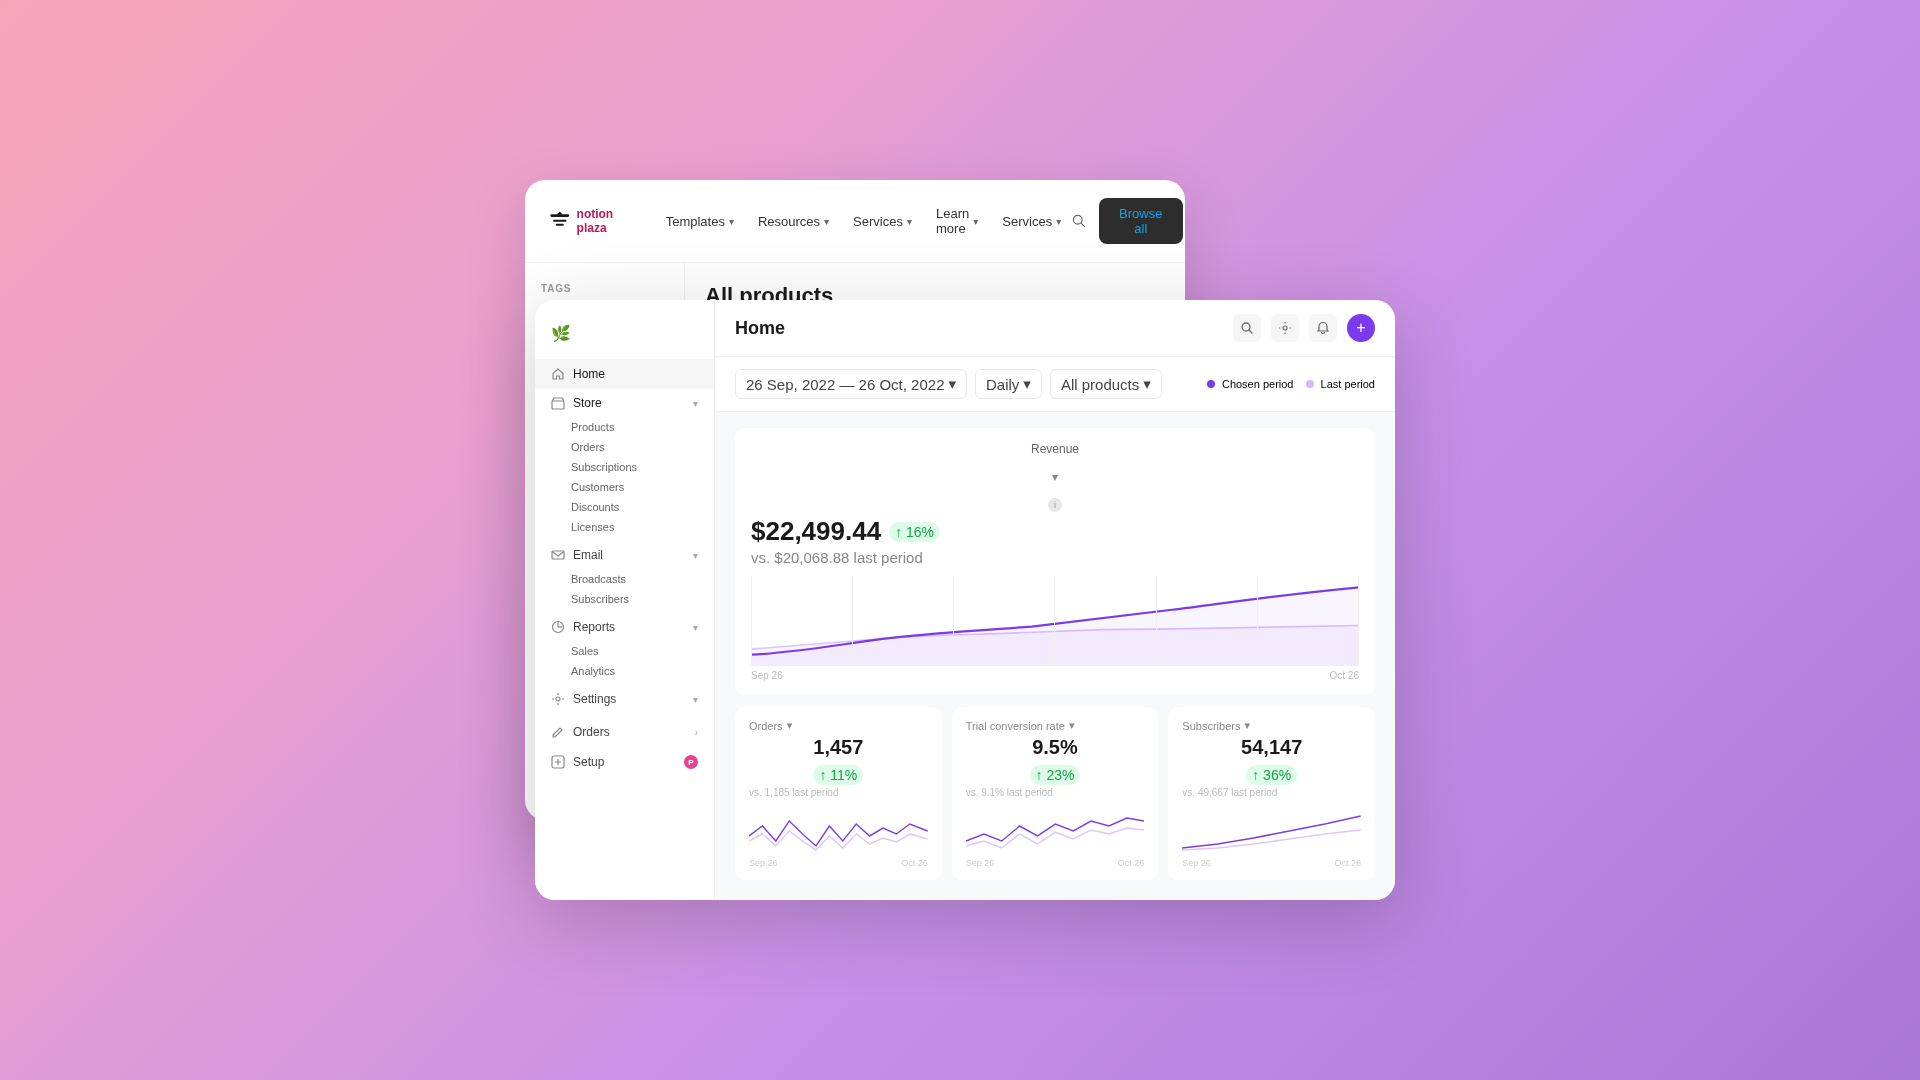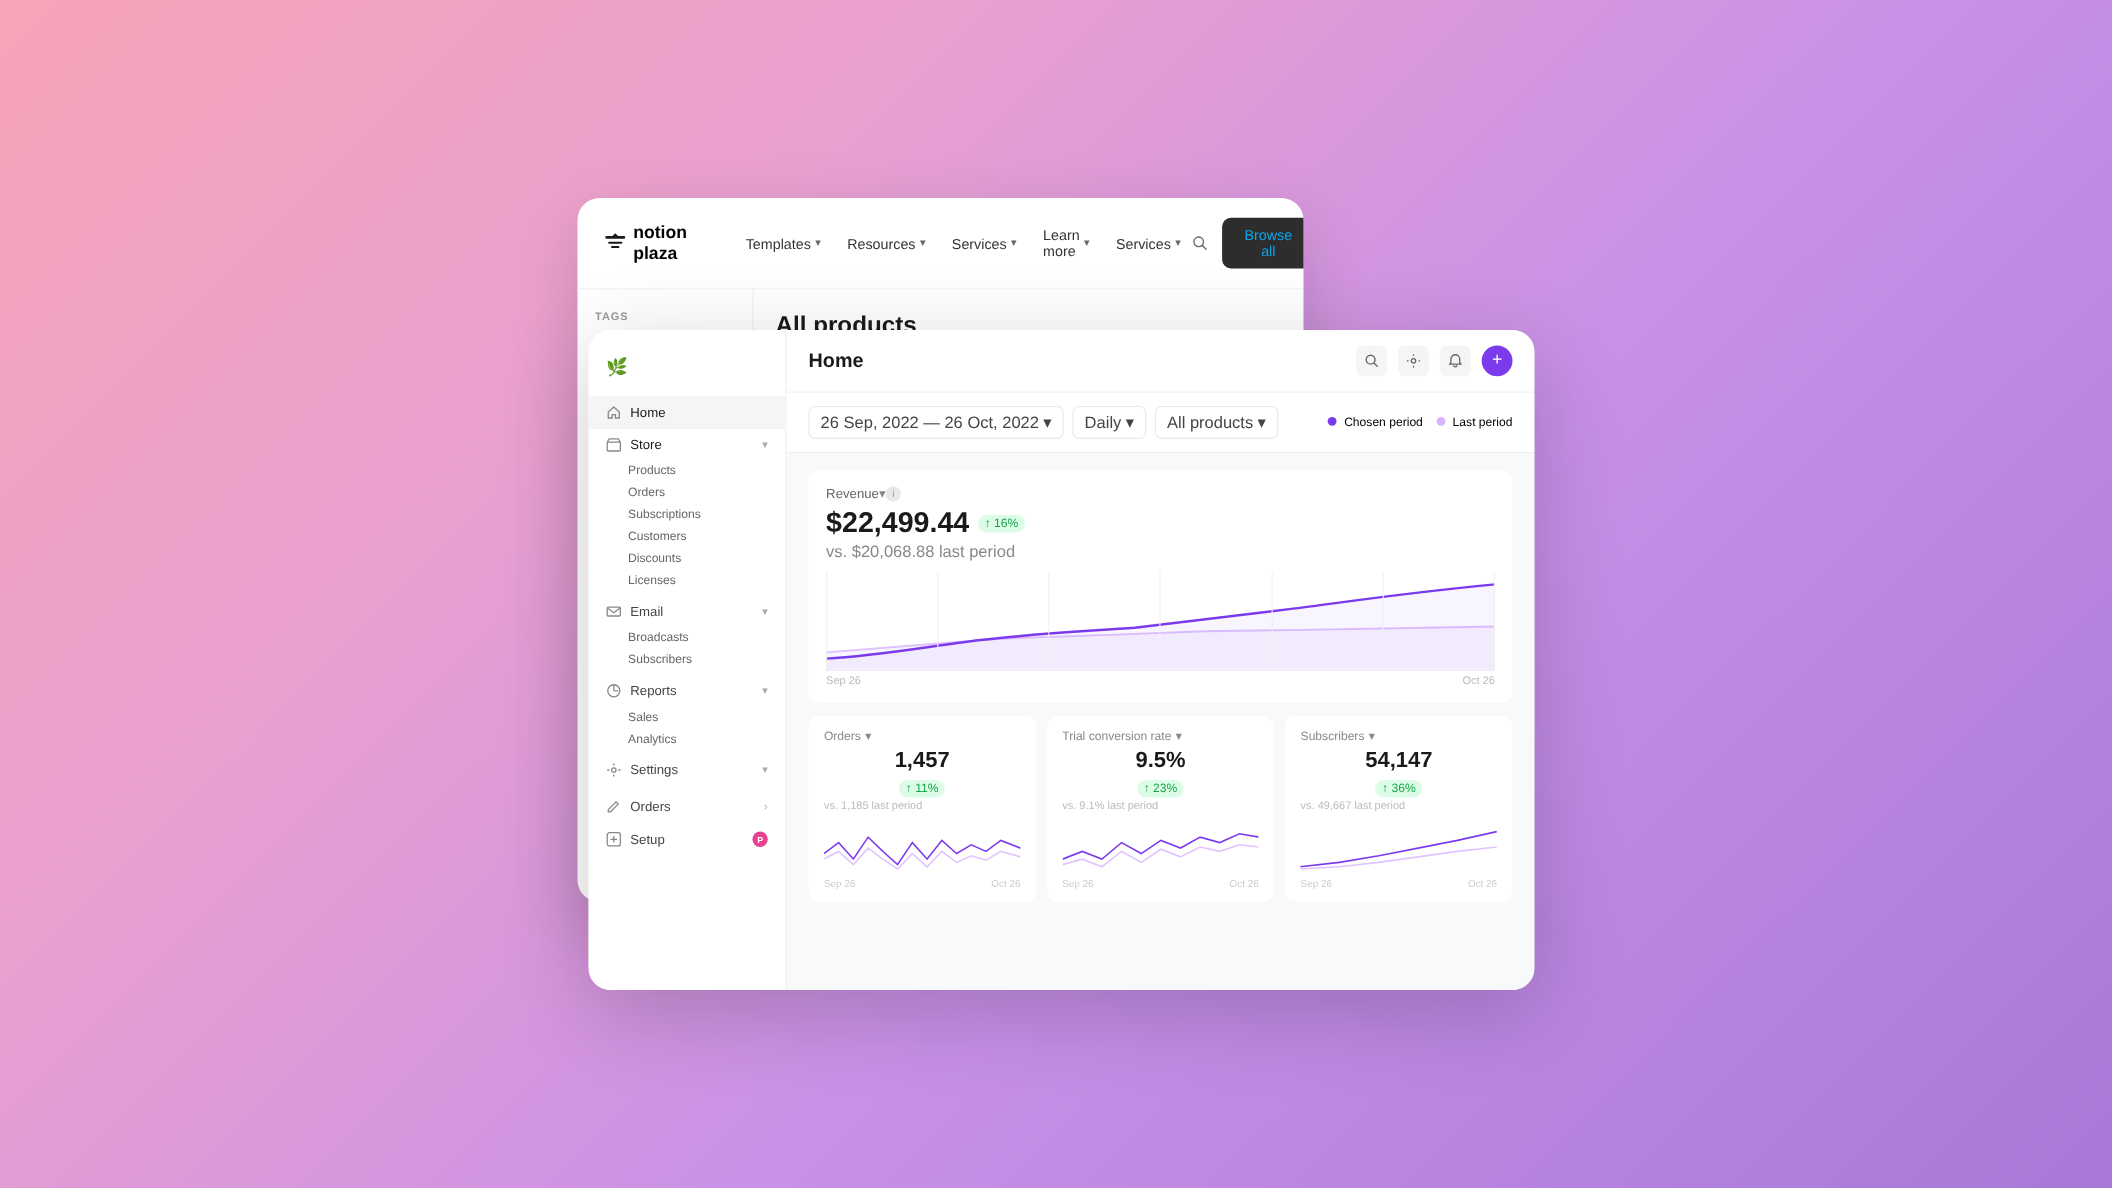--- a/index.html
+++ b/index.html
@@ -48,24 +48,24 @@
       gap: 6px;
       margin-right: 32px;
     }
 
     .logo-icon {
       width: 32px;
       height: 32px;
     }
 
     .logo-text {
-      font-size: 16px;
+      font-size: 12px;
       font-weight: 700;
       line-height: 1.2;
-      color: #000000;
+      color: #be185d;
     }
 
     .nav-items {
       display: flex;
       align-items: center;
       gap: 4px;
       flex: 1;
     }
 
     .nav-item {
@@ -509,24 +509,25 @@
       flex: 1;
       padding: 16px 20px;
       overflow: auto;
       background: #f8f9fb;
     }
 
     
     .metric-label {
       display: flex;
       align-items: center;
-      gap: 0;
+      gap: 14px;
       font-size: 12px;
       color: #888;
       margin-bottom: 4px;
+      flex-direction: column;
     }
 
     .metric-label-text {
       font-size: 12px;
       font-weight: 500;
       color: #666;
     }
 
     .info-icon {
       width: 14px;
@@ -543,21 +544,21 @@
     .metric-value {
       font-size: 26px;
       font-weight: 600;
       color: #1a1a1a;
       display: flex;
       align-items: center;
       gap: 8px;
     }
 
     .metric-badge-up {
-      font-size: 11px;
+      font-size: 14px;
       font-weight: 500;
       color: #16a34a;
       background: #dcfce7;
       padding: 2px 6px;
       border-radius: 10px;
     }
 
     .metric-sub {
       font-size: 15px;
       color: #888;

